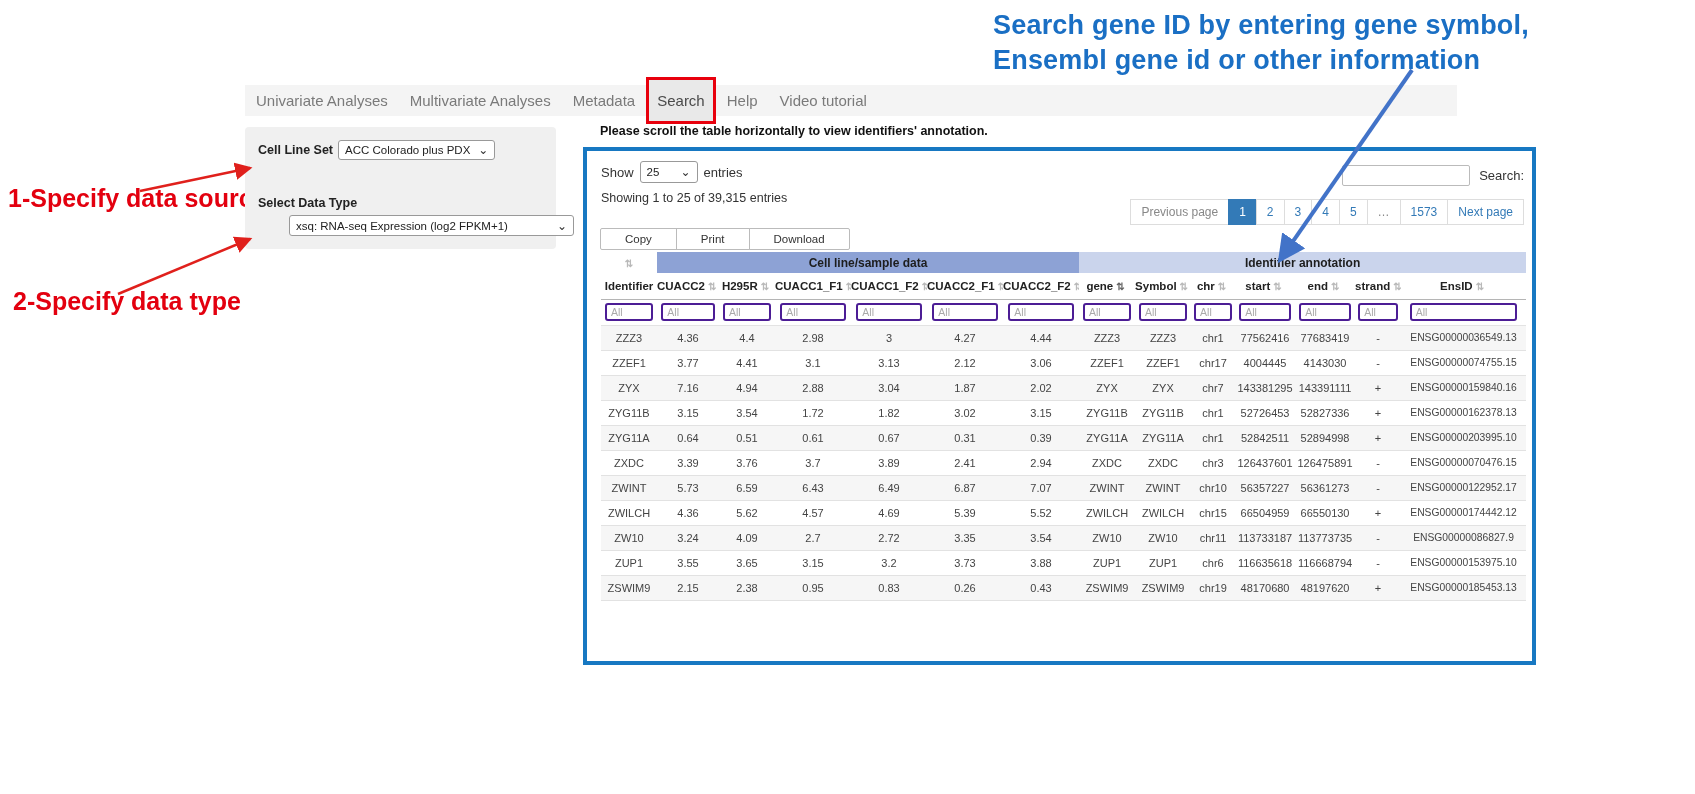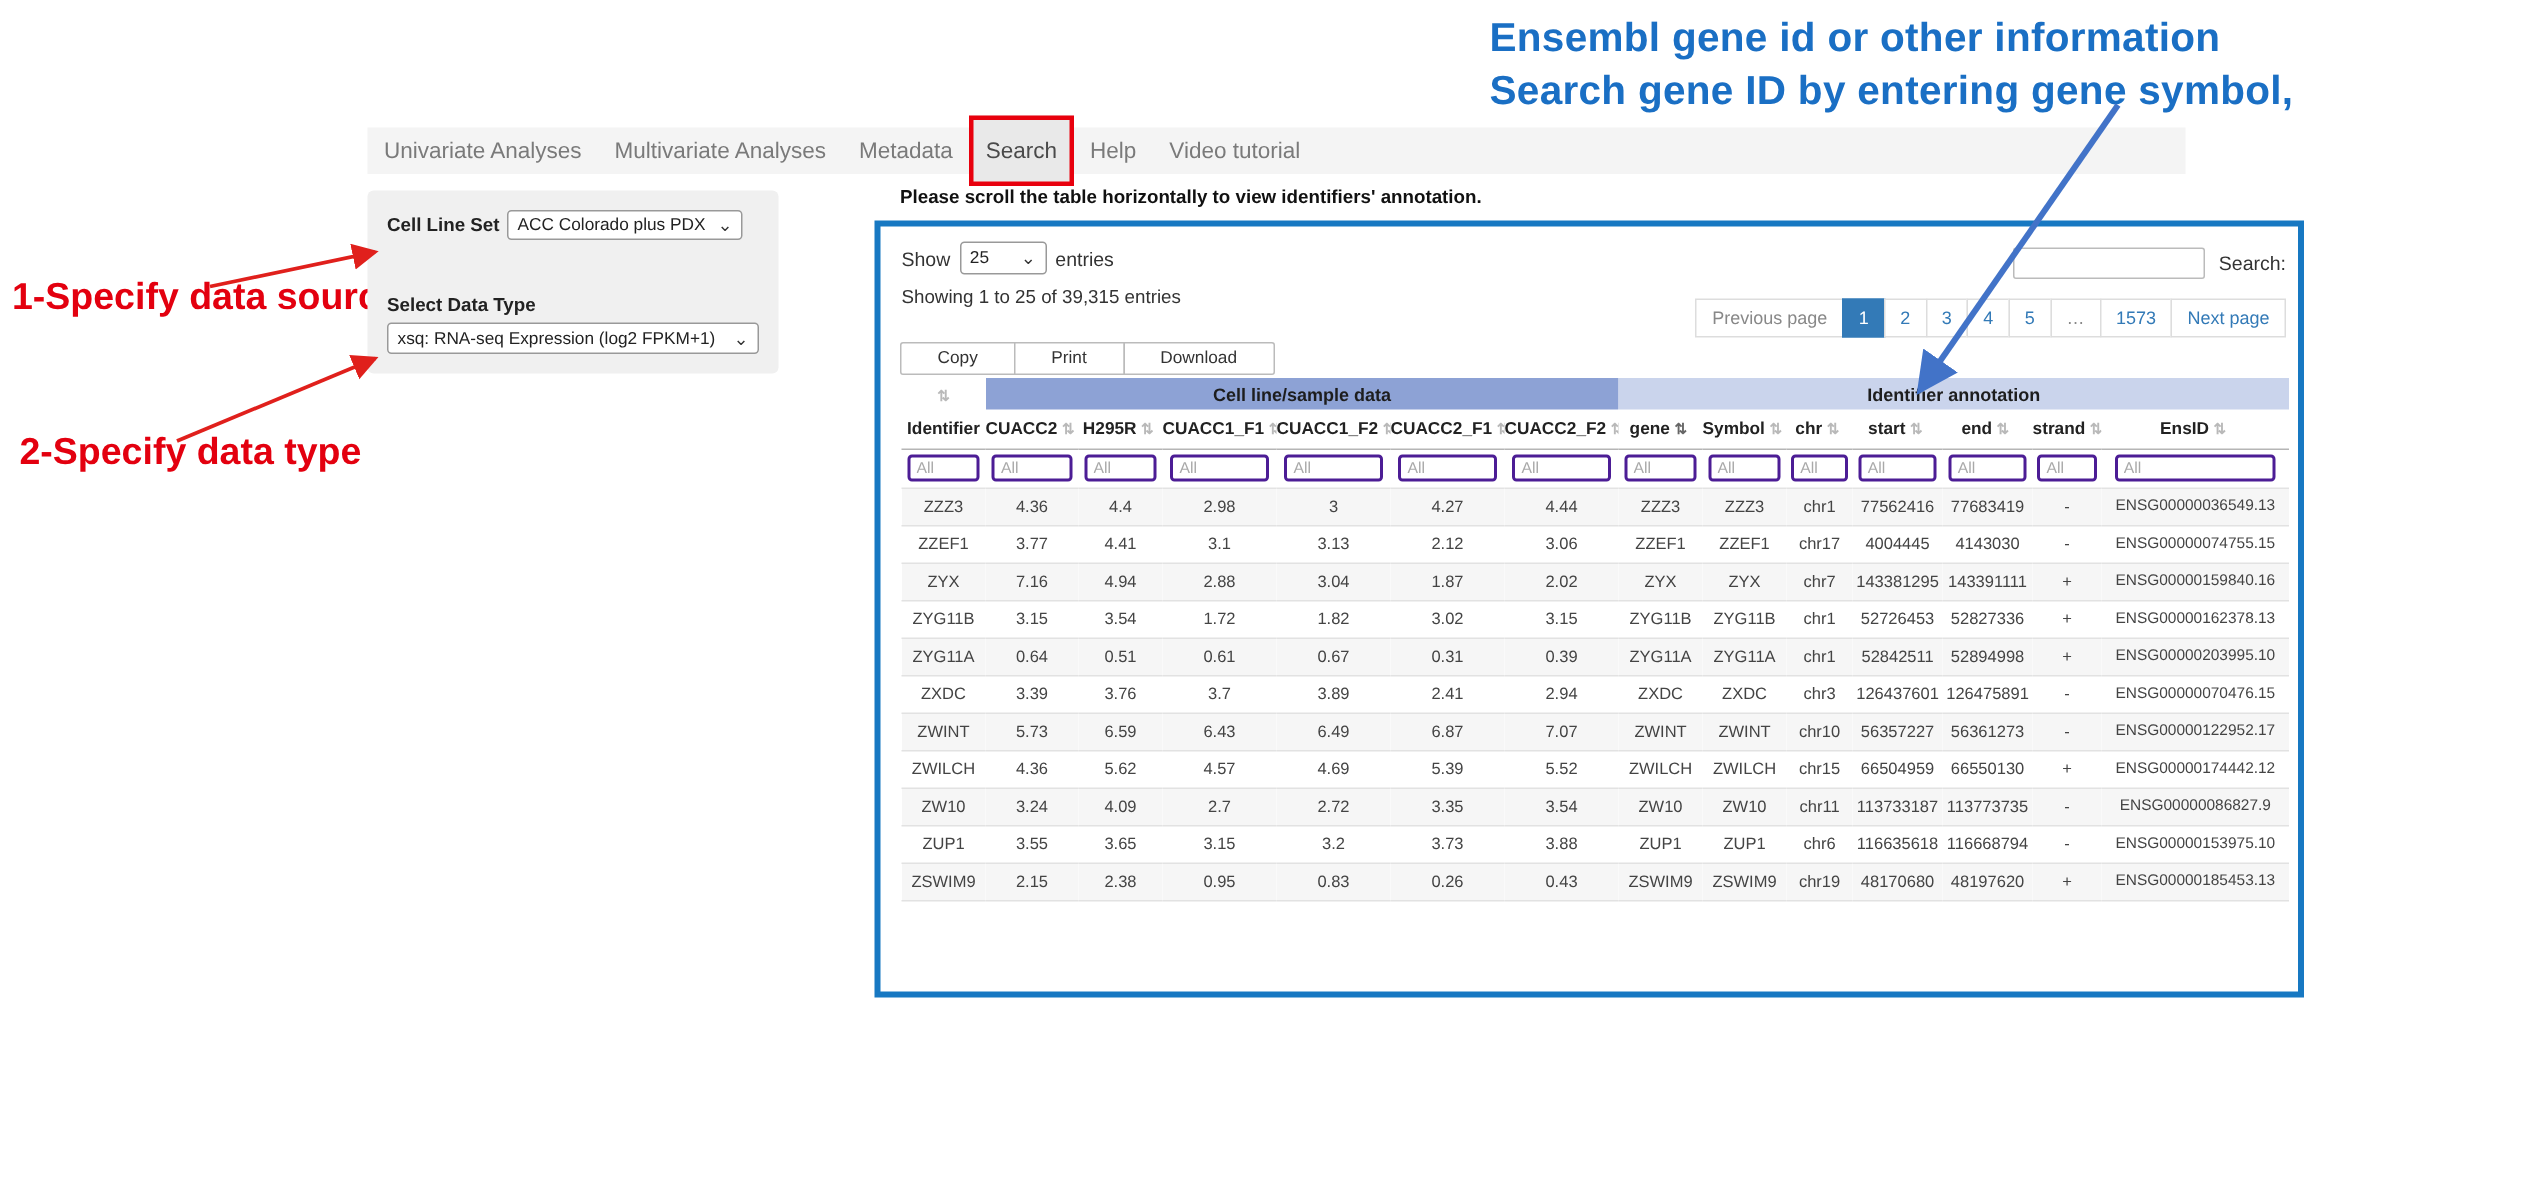--- a/index.html
+++ b/index.html
@@ -15,26 +15,26 @@
   .red-note.n2 { left:13px; top:287px; }
   svg.arrows { position:absolute; left:0; top:0; pointer-events:none; z-index:6; }
 
   
   .navbar { position:absolute; left:245px; top:85px; width:1212px; height:31px;
             background:#f4f4f4; display:flex; align-items:center; font-size:15px; color:#7a7a7a; }
   .nav-item { padding:4px 11px; white-space:nowrap; cursor:pointer; }
   .nav-item.active { background:#e9e9e9; border:3px solid #e8000d; padding:12px 8px; color:#4a4a4a; }
 
   
-  .panel { position:absolute; left:245px; top:127px; width:274px; height:122px;
+  .panel { position:absolute; left:245px; top:127px; width:311px; height:122px;
            background:#f0f0f0; border-radius:4px; padding:13px 13px; }
   .plabel { font-size:12.5px; font-weight:bold; color:#222; }
   .fake-select { display:inline-flex; align-items:center; justify-content:space-between;
                  background:#fff; border:1px solid #999; border-radius:3px; font-size:11.5px;
-                 color:#222; padding:2px 6px; cursor:pointer; }
+                 color:#222; padding:2px 6px; cursor:pointer;margin-left:31px; }
   .fake-select .chev { margin-left:8px; font-size:12px; color:#333; line-height:8px; }
   .row1 { display:flex; align-items:center; }
   .row1 .fake-select { margin-left:5px; height:20px; }
   .plabel2 { margin-top:36px; font-size:12.5px; font-weight:bold; color:#222; }
   .fake-select.dtype { width:100%; margin-top:5px; height:21px; }
 
   
   .scroll-hint { position:absolute; left:600px; top:124px; font-size:12.5px; font-weight:bold; color:#111; }
 
   
@@ -82,22 +82,22 @@
   tbody.rows tr:nth-child(even) { background:#fff; }
   tbody.rows tr:last-child td { border-bottom:1px solid #e2e2e2; }
   td.ens { font-size:10.3px; }
 </style>
 </head>
 <body>
 
 <div class="canvas">
 
   <div class="blue-note">
+    <div>Search gene ID by entering gene symbol,</div>
     <div>Ensembl gene id or other information</div>
-    <div>Search gene ID by entering gene symbol,</div>
   </div>
 
   <svg class="arrows" width="1695" height="794">
     <defs>
       <marker id="ab" markerWidth="9" markerHeight="9" refX="6" refY="3.5" orient="auto">
         <path d="M0,0 L7,3.5 L0,7 Z" fill="#4273c8"></path>
       </marker>
       <marker id="ar" markerWidth="10" markerHeight="10" refX="6" refY="3.5" orient="auto">
         <path d="M0,0 L7,3.5 L0,7 Z" fill="#e0201c"></path>
       </marker>

